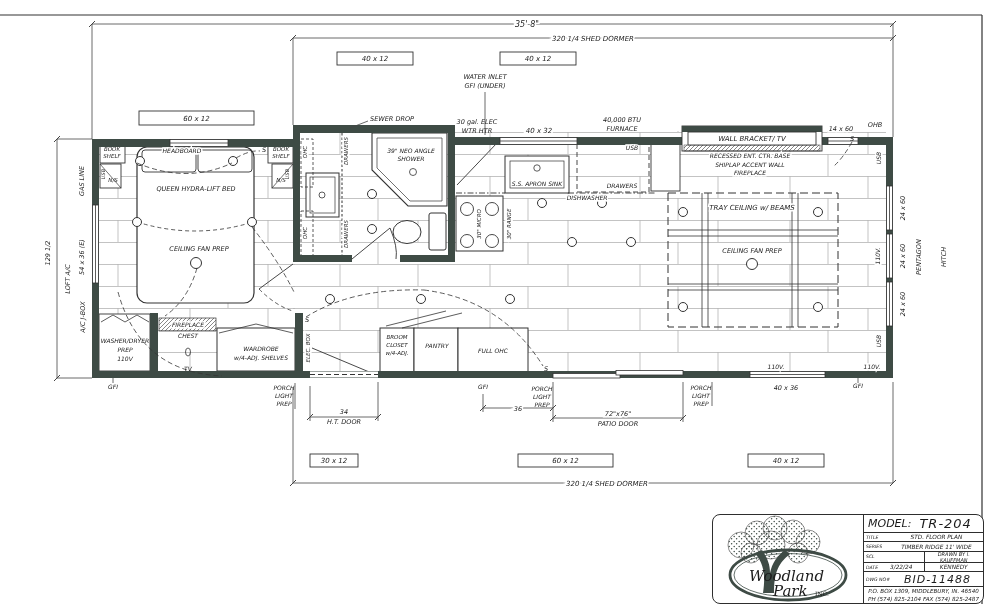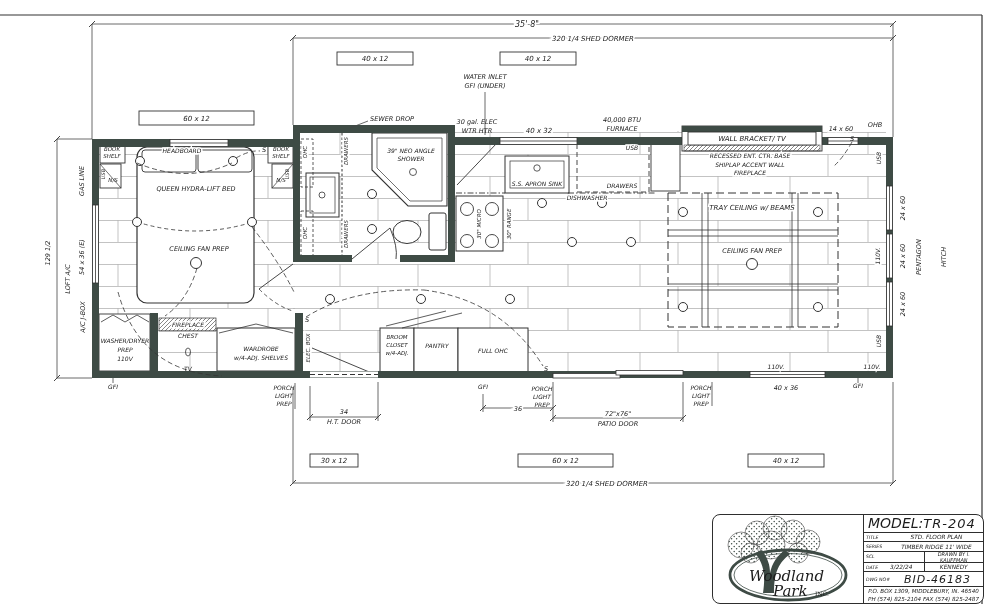--- a/index.html
+++ b/index.html
@@ -7,22 +7,22 @@
          font-family:"DejaVu Sans",sans-serif;}
   svg text.lbl{font-family:"DejaVu Sans",sans-serif;font-style:italic;fill:#1b1b1b;text-anchor:middle;}
   svg text.bg{paint-order:stroke;stroke:#ffffff;stroke-width:3px;}
   .wbox{fill:#fff;stroke:#333;stroke-width:0.9;}
   
   .tblock{position:absolute;left:712px;top:514px;width:272px;height:90px;background:#fff;
           border:1.6px solid #2e2e2e;border-radius:8px;display:flex;box-sizing:border-box;}
   .tb-logo{width:150px;height:100%;position:relative;text-decoration:underline;}
   .tb-table{flex:1;border-left:1.4px solid #2e2e2e;display:flex;flex-direction:column;font-style:italic;color:#1b1b1b;}
   .tb-model{height:20px;display:flex;align-items:center;padding:0 4px;}
-  .tb-model-label{font-size:14px;}
-  .tb-model-value{font-size:13px;letter-spacing:1px;}
+  .tb-model-label{font-size:11px;}
+  .tb-model-value{font-size:13px;margin-left:8px;letter-spacing:1px;}
   .tb-row{height:10px;border-top:1px solid #2e2e2e;display:flex;align-items:center;}
   .tb-cell-label{font-size:4.6px;padding:0 2px;min-width:22px;}
   .tb-cell-value{font-size:5.8px;flex:1;text-align:center;}
   .tb-half{width:50%;display:flex;align-items:center;height:100%;box-sizing:border-box;}
   .tb-half + .tb-half{border-left:1px solid #2e2e2e;justify-content:center;}
   .tb-half .tb-cell-value{text-align:center;}
   .tb-dwg{height:16px;border-top:1px solid #2e2e2e;display:flex;align-items:center;}
   .tb-dwg-label{font-size:4.6px;padding:0 2px;}
   .tb-dwg-value{font-size:11px;flex:1;text-align:center;letter-spacing:1px;}
   .tb-addr{flex:1;border-top:1px solid #2e2e2e;display:flex;flex-direction:column;justify-content:center;}
@@ -379,21 +379,21 @@
       <span class="tb-half">
             <span class="tb-cell-label">DATE</span>
             <span class="tb-cell-value" style="text-align:left;">3/22/24</span>
           </span>
       <span class="tb-half">
             <span class="tb-cell-value">KENNEDY</span>
           </span>
     </div>
     <div class="tb-dwg">
       <span class="tb-dwg-label">DWG NO#</span>
-      <span class="tb-dwg-value">BID-46183</span>
+      <span class="tb-dwg-value">BID-11488</span>
     </div>
     <div class="tb-addr">
       <div>P.O. BOX 1309, MIDDLEBURY, IN. 46540</div>
       <div>PH (574) 825-2104  FAX (574) 825-2487</div>
     </div>
   </div>
 </div>
 </div>
 
 </body></html>

